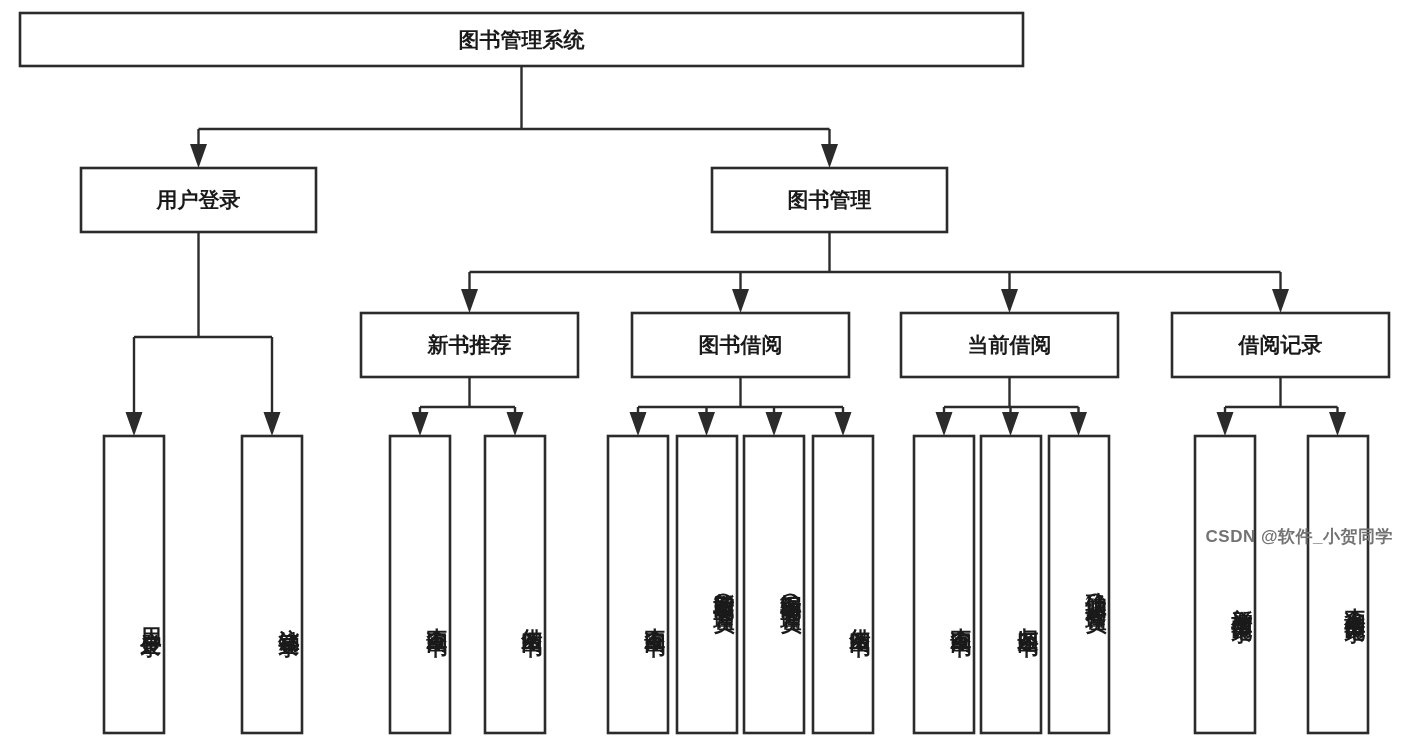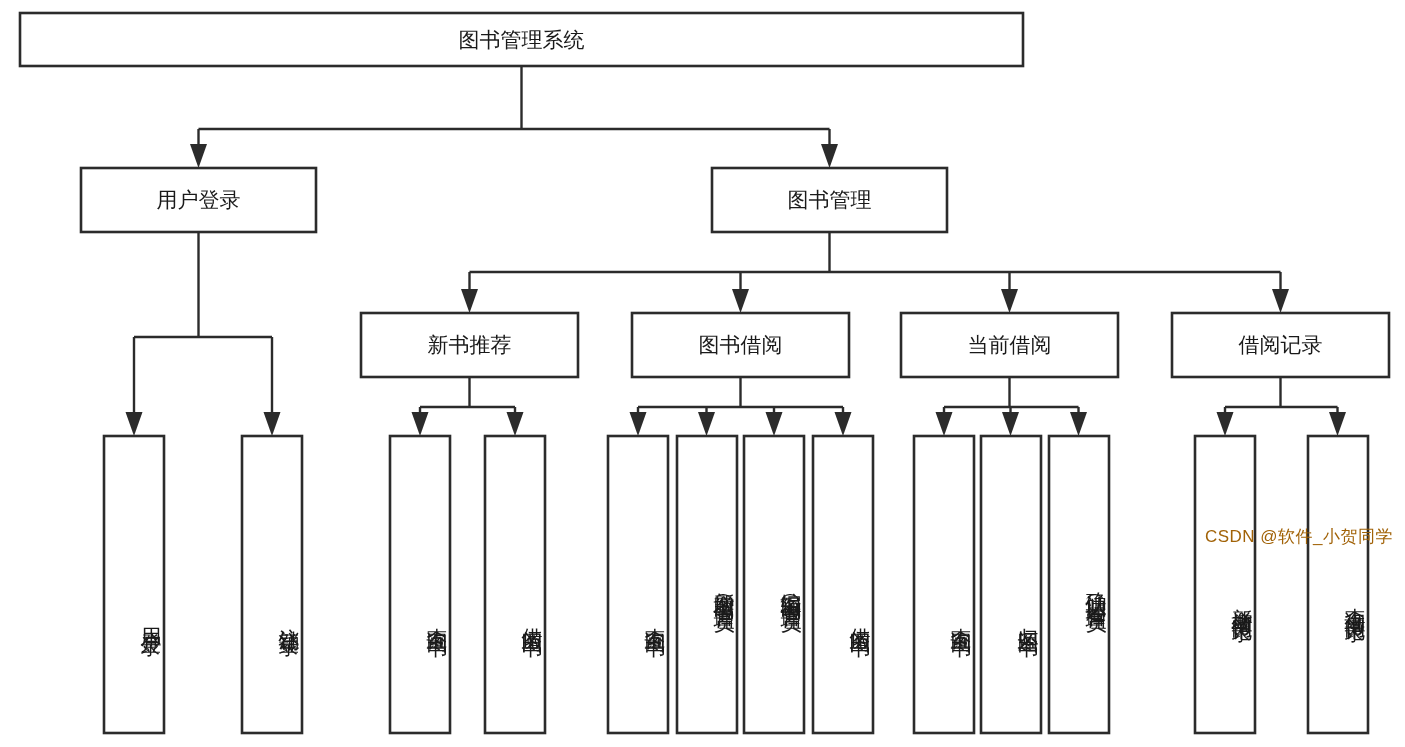--- a/index.html
+++ b/index.html
@@ -11,20 +11,21 @@
     width: 1405px;
     height: 747px;
     font-family: "Liberation Sans", sans-serif;
     overflow: hidden;
   }
   #diagram-root {
     position: relative;
     width: 1405px;
     height: 554px;
     background: #ffffff;
+    font-weight: bold;
   }
   svg.diagram {
     position: absolute;
     top: 0;
     left: 0;
     width: 1405px;
     height: 747px;
     display: block;
   }
   .node-rect {
@@ -63,21 +64,21 @@
     justify-content: center;
     white-space: nowrap;
     pointer-events: none;
   }
   .watermark {
     position: absolute;
     right: 12px;
     bottom: 6px;
     font-family: "Liberation Sans", sans-serif;
     font-size: 17px;
-    color: #a16207;
+    color: #737373;
     letter-spacing: 0.5px;
     white-space: nowrap;
   }
 </style>
 </head>
 <body>
 
 <div id="diagram-root">
 
   <svg class="diagram" viewBox="0 0 1405 747">

